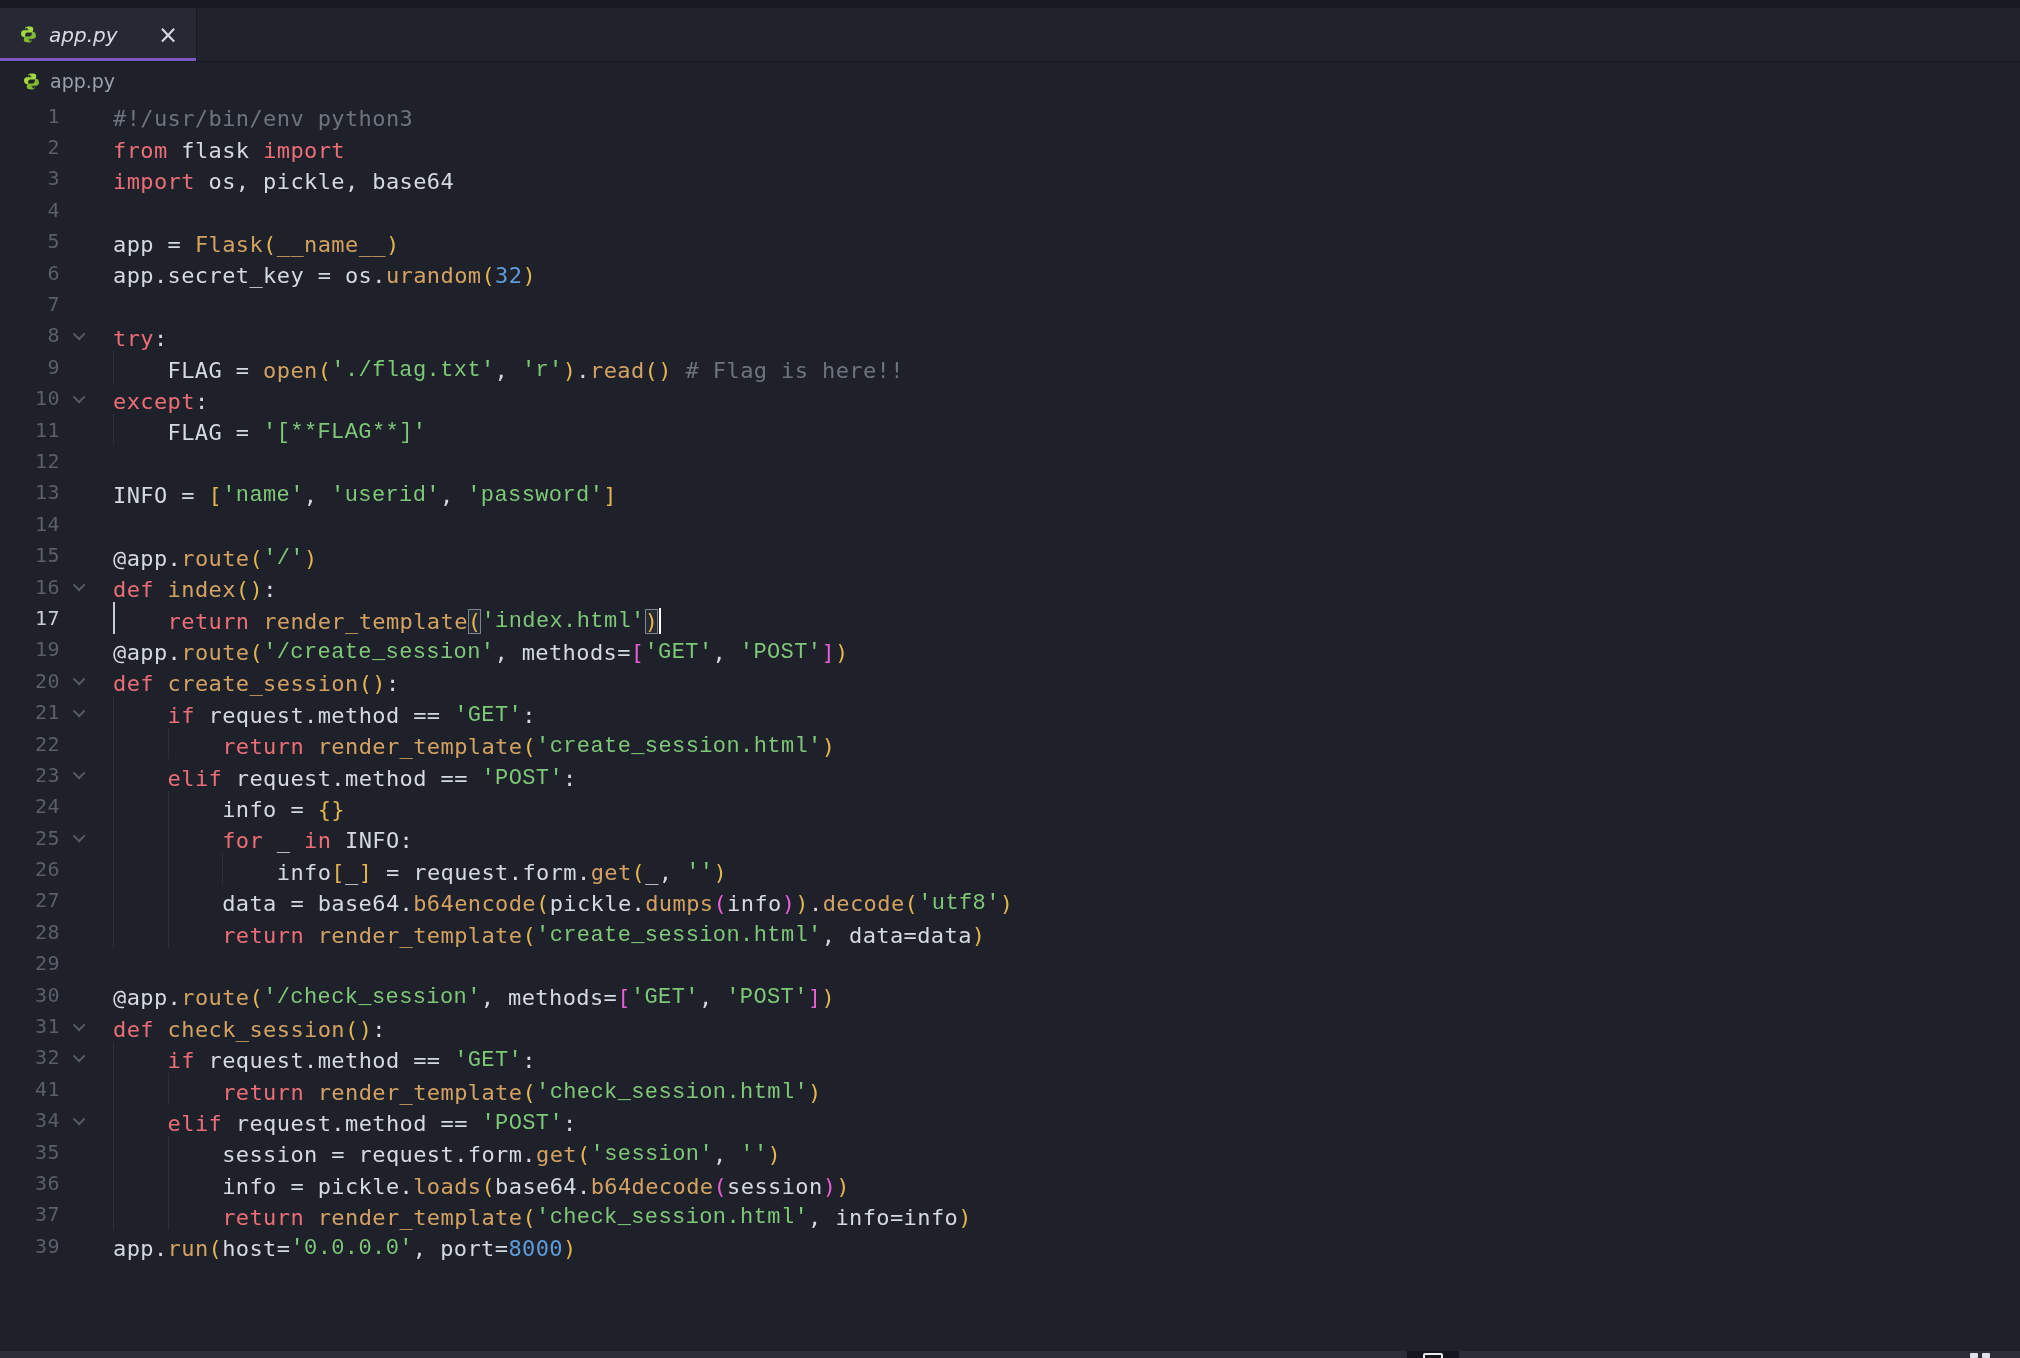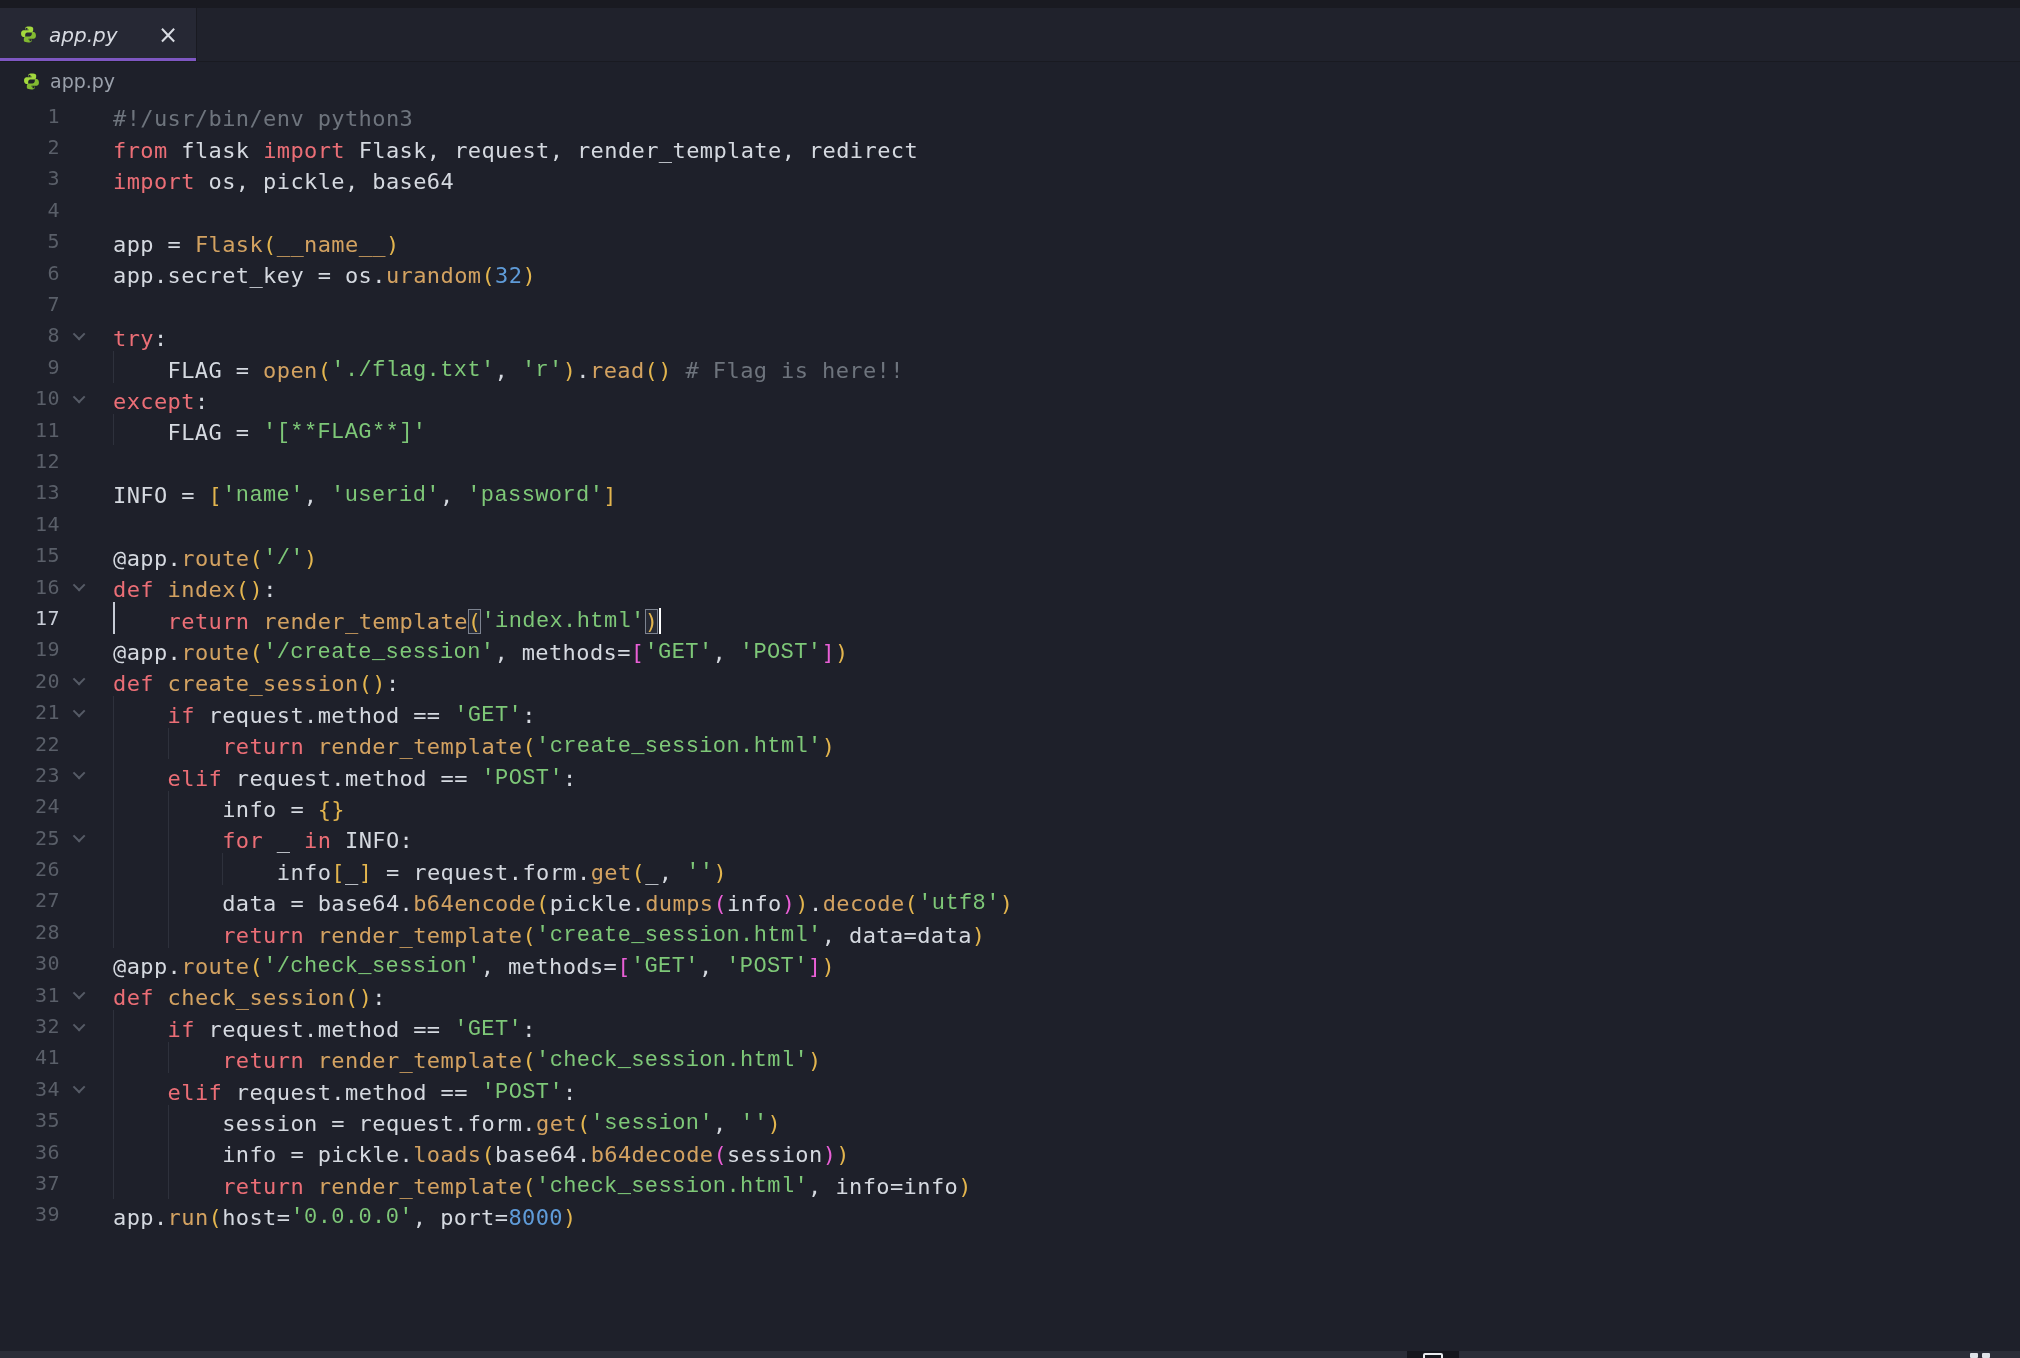--- a/index.html
+++ b/index.html
@@ -105,21 +105,21 @@
           <span class="num">1</span>
           <span class="fold"></span>
         </div>
         <div class="code"><span class="tok-com">#!/usr/bin/env python3</span></div>
       </div>
       <div class="line">
         <div class="gutter">
           <span class="num">2</span>
           <span class="fold"></span>
         </div>
-        <div class="code"><span class="tok-kw">from</span><span class="tok-txt"> flask </span><span class="tok-kw">import</span><span class="tok-txt"> Flask, request, render_template, redirect</span></div>
+        <div class="code"><span class="tok-kw">from</span><span class="tok-txt"> flask </span><span class="tok-kw">import</span></div>
       </div>
       <div class="line">
         <div class="gutter">
           <span class="num">3</span>
           <span class="fold"></span>
         </div>
         <div class="code"><span class="tok-kw">import</span><span class="tok-txt"> os, pickle, base64</span></div>
       </div>
       <div class="line">
         <div class="gutter">
@@ -295,20 +295,27 @@
           <span class="fold"></span>
         </div>
         <div class="code"><span class="guide" style="left: 0px;"></span><span class="guide" style="left: 54.58px;"></span><span class="tok-txt">        data = base64.</span><span class="tok-fn">b64encode</span><span class="tok-br1">(</span><span class="tok-txt">pickle.</span><span class="tok-fn">dumps</span><span class="tok-br2">(</span><span class="tok-txt">info</span><span class="tok-br2">)</span><span class="tok-br1">)</span><span class="tok-txt">.</span><span class="tok-fn">decode</span><span class="tok-br1">(</span><span class="tok-str">'utf8'</span><span class="tok-br1">)</span></div>
       </div>
       <div class="line">
         <div class="gutter">
           <span class="num">28</span>
           <span class="fold"></span>
         </div>
         <div class="code"><span class="guide" style="left: 0px;"></span><span class="guide" style="left: 54.58px;"></span><span class="tok-txt">        </span><span class="tok-kw">return</span><span class="tok-txt"> </span><span class="tok-fn">render_template</span><span class="tok-br1">(</span><span class="tok-str">'create_session.html'</span><span class="tok-txt">, data=data</span><span class="tok-br1">)</span></div>
+      </div>
+      <div class="line">
+        <div class="gutter">
+          <span class="num">29</span>
+          <span class="fold"></span>
+        </div>
+        <div class="code"></div>
       </div>
       <div class="line">
         <div class="gutter">
           <span class="num">30</span>
           <span class="fold"></span>
         </div>
         <div class="code"><span class="tok-txt">@app.</span><span class="tok-fn">route</span><span class="tok-br1">(</span><span class="tok-str">'/check_session'</span><span class="tok-txt">, methods=</span><span class="tok-br2">[</span><span class="tok-str">'GET'</span><span class="tok-txt">, </span><span class="tok-str">'POST'</span><span class="tok-br2">]</span><span class="tok-br1">)</span></div>
       </div>
       <div class="line">
         <div class="gutter">

